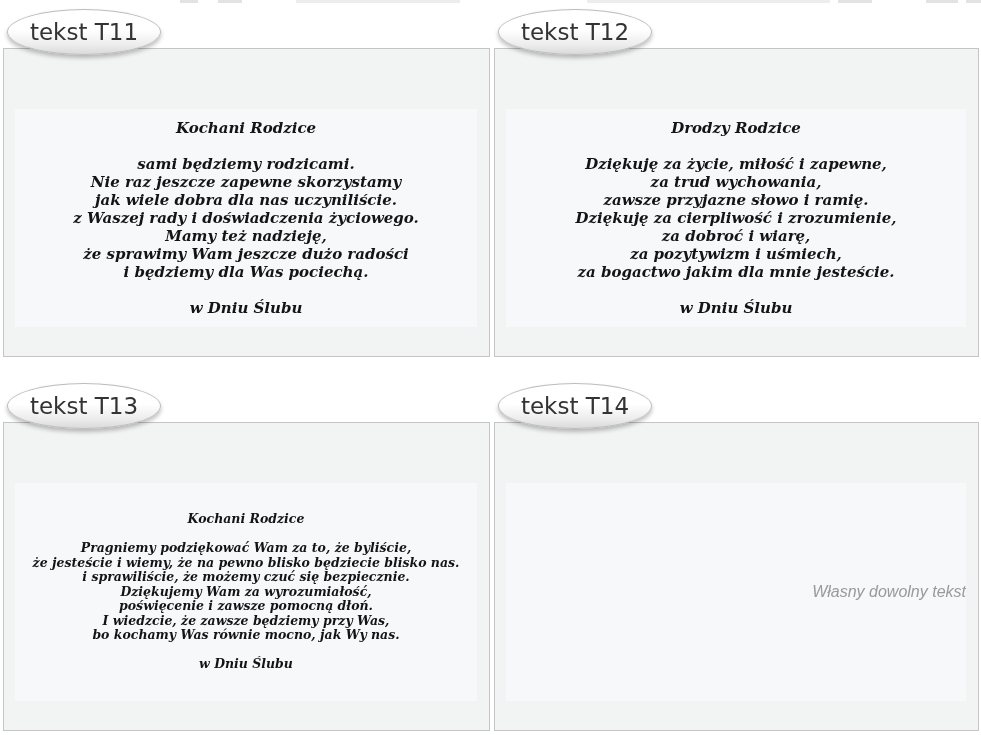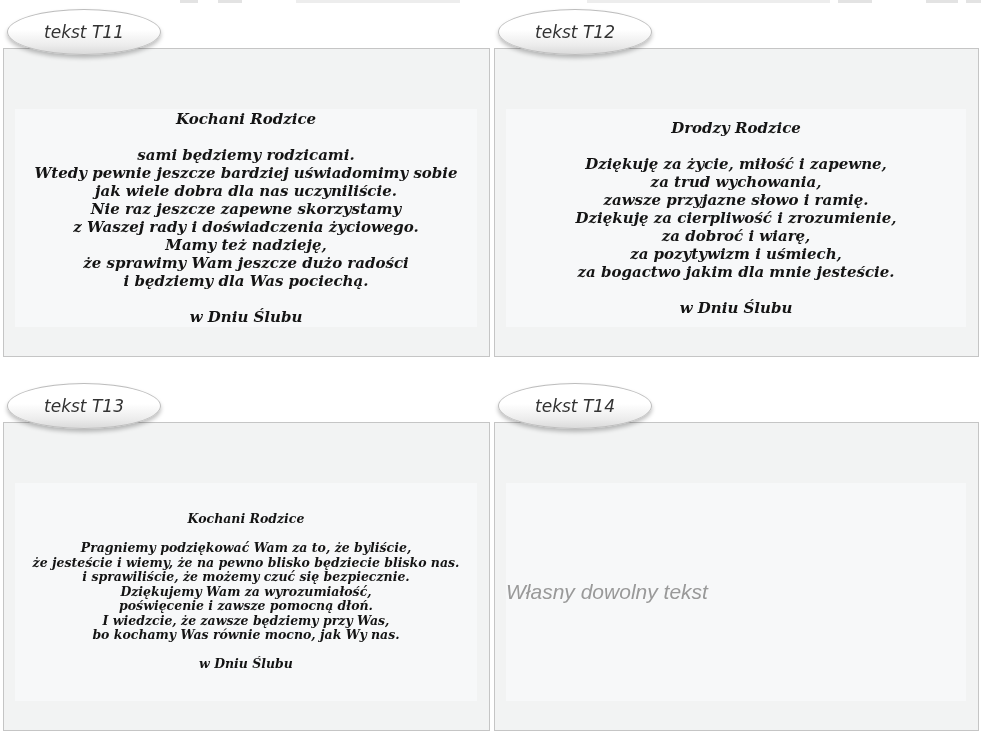--- a/index.html
+++ b/index.html
@@ -21,32 +21,32 @@
          border:1px solid var(--border);box-sizing:border-box;margin-top:20px;}
   .inner{position:absolute;left:11px;right:12px;top:60px;bottom:29px;
          background:var(--inner-bg);display:flex;flex-direction:column;
          justify-content:center;align-items:center;overflow:hidden;}
   
   .badge{position:absolute;left:4px;top:-19px;width:152px;height:44px;
          border-radius:50%;border:1px solid #bdbdbd;
          background:linear-gradient(to bottom,#ffffff 0%,#ffffff 45%,#ececec 80%,#dadada 100%);
          box-shadow:0 3px 4px rgba(0,0,0,0.25);
          display:flex;align-items:center;justify-content:center;z-index:2;}
-  .badge span{font-family:"DejaVu Sans",sans-serif;font-style:italic;
-              font-size:17px;color:var(--badge-text);}
+  .badge span{font-family:"DejaVu Sans",sans-serif;
+              font-size:23px;color:var(--badge-text);}
   
   .poem{width:100%;text-align:center;font-family:"DejaVu Serif",serif;
         font-style:italic;font-weight:bold;color:var(--text);}
   .poem.size-lg .line{font-size:15px;line-height:18px;}
   .poem.size-sm .line{font-size:12.5px;line-height:14.5px;}
   .poem .line.blank{visibility:hidden;}
   
   .placeholder{font-family:"Liberation Sans","DejaVu Sans",sans-serif;
-               font-style:italic;font-size:21px;color:var(--placeholder);
-               text-align:left;width:100%;}
+               font-style:italic;font-size:16px;color:var(--placeholder);
+               text-align:right;width:100%;}
 </style>
 </head>
 <body>
 
 <div class="page">
 
   <div class="cutoff" style="left:180px;width:18px;"></div>
   <div class="cutoff" style="left:218px;width:24px;"></div>
   <div class="cutoff" style="left:296px;width:164px;opacity:.5;"></div>
   <div class="cutoff" style="left:587px;width:243px;opacity:.5;"></div>
@@ -54,23 +54,22 @@
   <div class="cutoff" style="left:926px;width:32px;"></div>
   <div class="cutoff" style="left:966px;width:15px;"></div>
 
   <div class="card c0">
     <div class="panel">
       <div class="inner">
         <div class="poem size-lg">
             <div class="line">Kochani Rodzice</div>
             <div class="line blank">&nbsp;</div>
             <div class="line">sami będziemy rodzicami.</div>
-            <div class="line">Wtedy pewnie jeszcze bardziej uświadomimy sobie</div>
+            <div class="line">Nie raz jeszcze zapewne skorzystamy</div>
             <div class="line">jak wiele dobra dla nas uczyniliście.</div>
-            <div class="line">Nie raz jeszcze zapewne skorzystamy</div>
             <div class="line">z Waszej rady i doświadczenia życiowego.</div>
             <div class="line">Mamy też nadzieję,</div>
             <div class="line">że sprawimy Wam jeszcze dużo radości</div>
             <div class="line">i będziemy dla Was pociechą.</div>
             <div class="line blank">&nbsp;</div>
             <div class="line">w Dniu Ślubu</div>
           </div>
       </div>
     </div>
     <div class="badge">

